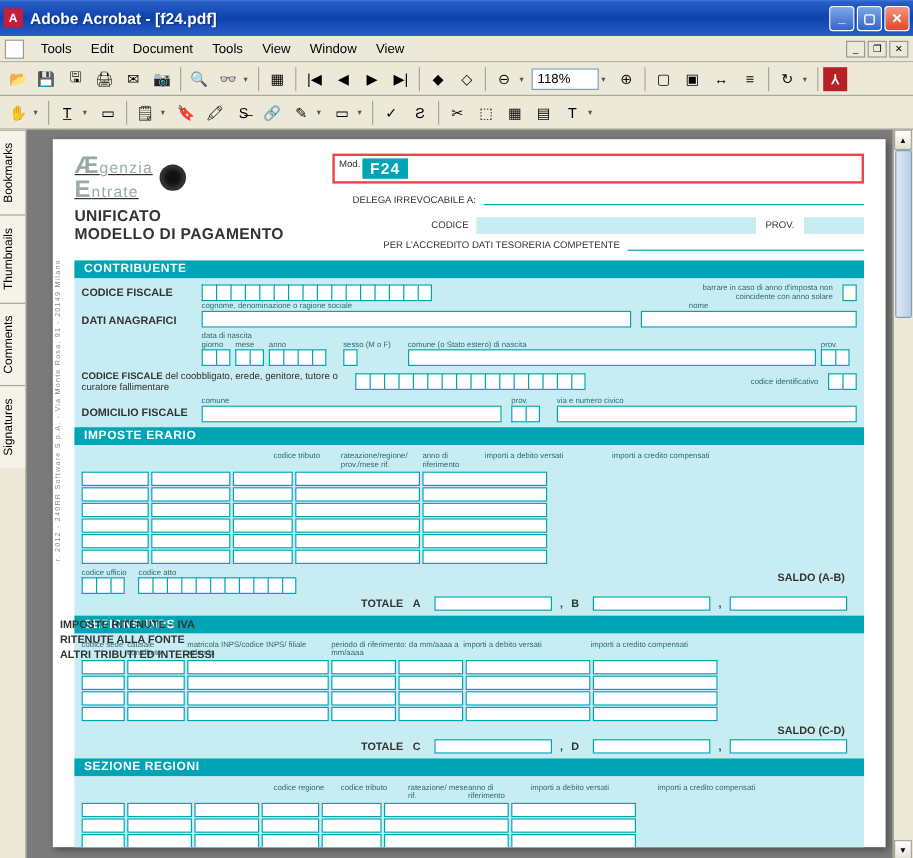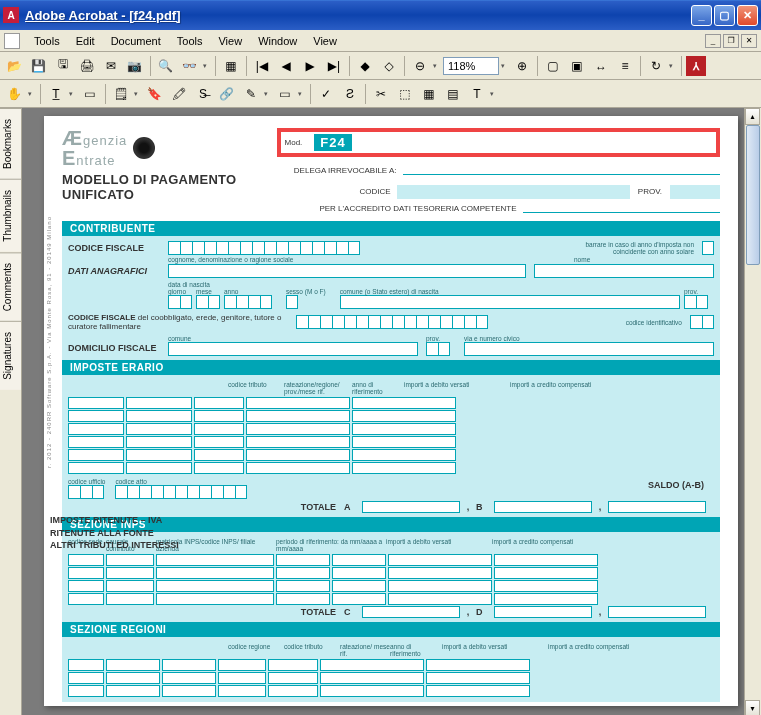--- a/index.html
+++ b/index.html
@@ -1,21 +1,21 @@
 <!DOCTYPE html>
 <html><head>
 <meta charset="utf-8">
 <style>
 * { margin: 0; padding: 0; box-sizing: border-box; }
 body { font-family: Tahoma, Arial, sans-serif; font-size: 11px; background: #ece9d8; width: 761px; height: 715px; overflow: hidden; }
 
 
 .titlebar { background: linear-gradient(to bottom, #3c7cdb 0%, #2b5ec6 5%, #0d43ae 50%, #2b5ec6 100%); height: 30px; display: flex; align-items: center; padding: 0 3px; color: white; font-weight: bold; font-size: 13px; }
 .titlebar .app-icon { width: 16px; height: 16px; background: #c41e3a; margin-right: 6px; display: flex; align-items: center; justify-content: center; color: white; font-size: 10px; }
-.titlebar .title-text { flex: 1; text-shadow: 1px 1px 1px rgba(0,0,0,0.3); text-decoration: underline; }
+.titlebar .title-text { flex: 1; text-shadow: 1px 1px 1px rgba(0,0,0,0.3); }
 .winbtns { display: flex; gap: 2px; }
 .winbtn { width: 21px; height: 21px; border: 1px solid #fff; border-radius: 3px; background: linear-gradient(to bottom, #7ba7e8, #3666c6); display: flex; align-items: center; justify-content: center; color: white; font-weight: bold; font-size: 11px; cursor: pointer; }
 .winbtn.close { background: linear-gradient(to bottom, #f09478, #e14a2c); }
 
 
 .menubar { background: #ece9d8; height: 22px; display: flex; align-items: center; padding: 0 4px; border-bottom: 1px solid #aca899; }
 .menubar .doc-icon { width: 16px; height: 16px; background: white; border: 1px solid #999; margin-right: 6px; }
 .menuitem { padding: 2px 8px; cursor: pointer; }
 .menubar .right-btns { margin-left: auto; display: flex; gap: 2px; }
 .menubar .right-btns .mb { width: 16px; height: 14px; border: 1px solid #999; background: #ece9d8; cursor: pointer; font-size: 8px; display: flex; align-items: center; justify-content: center; }
@@ -38,25 +38,25 @@
 .scroll-v .sb-btn { width: 15px; height: 17px; background: linear-gradient(to bottom, #fefefe, #e4e2d5); border: 1px solid #aca899; font-size: 8px; display: flex; align-items: center; justify-content: center; cursor: pointer; }
 .scroll-v .sb-track { position: absolute; top: 17px; bottom: 17px; left: 0; right: 0; }
 .scroll-v .sb-thumb { position: absolute; left: 1px; right: 1px; top: 0; height: 140px; background: linear-gradient(to right, #dfe9f5, #b9cde8); border: 1px solid #7f9db9; border-radius: 2px; }
 .scroll-v .sb-btn.bottom { position: absolute; bottom: 0; }
 
 .page { position: absolute; left: 22px; top: 8px; width: 694px; height: 590px; background: white; box-shadow: 2px 2px 6px rgba(0,0,0,0.4); overflow: hidden; }
 
 
 .form { padding: 12px 18px; font-family: Arial, sans-serif; font-size: 8px; color: #333; }
 .form-header { display: flex; justify-content: space-between; align-items: flex-start; margin-bottom: 6px; }
-.logo-area { display: flex; align-items: center; gap: 6px; }
+.logo-area { display: flex; align-items: center; gap: 6px; text-decoration: underline; }
 .logo-entrate { font-size: 13px; color: #9aa; letter-spacing: 1px; line-height: 1; }
 .logo-entrate .g { font-size: 20px; font-weight: bold; }
 .logo-seal { width: 22px; height: 22px; background: radial-gradient(#111 30%, #333 60%, #111); border-radius: 50%; }
-.mod-badge { border: 4px solid #ef4444; padding: 2px 4px; font-size: 8px; display: flex; align-items: center; gap: 12px; }
+.mod-badge { border: 2px solid #ef4444; padding: 2px 4px; font-size: 8px; display: flex; align-items: flex-start; gap: 2px; }
 .mod-badge .f24 { background: #00a5b5; color: white; font-weight: bold; font-size: 13px; padding: 1px 6px; letter-spacing: 1px; }
 .title-block { font-weight: bold; font-size: 13px; letter-spacing: 0.3px; color: #333; margin-top: 4px; }
 .delega-row { display: flex; align-items: flex-end; gap: 6px; font-size: 8px; margin: 2px 0; }
 .delega-row .lbl { min-width: 120px; text-align: right; }
 .delega-row .line { flex: 1; border-bottom: 1px solid #00a5b5; height: 12px; }
 .band-row { display: flex; font-size: 8px; }
 .band-row .seg { background: #c7edf2; height: 14px; padding: 2px 6px; display: flex; align-items: center; }
 .section-head { background: #00a5b5; color: white; font-weight: bold; font-size: 10px; padding: 2px 8px; letter-spacing: 0.5px; }
 .section-body { background: #c7edf2; padding: 4px 6px; }
 .row-lbl { font-weight: bold; font-size: 9px; padding: 3px 0; }
@@ -184,22 +184,22 @@
         <div class="form-header">
           <div>
             <div class="logo-area">
               <div class="logo-entrate">
                 <div><span class="g">Æ</span><span>genzia</span></div>
                 <div><span class="g">E</span><span>ntrate</span></div>
               </div>
               <div class="logo-seal"></div>
             </div>
             <div class="title-block">
+              <div>UNIFICATO</div>
               <div>MODELLO DI PAGAMENTO</div>
-              <div>UNIFICATO</div>
             </div>
           </div>
           <div style="flex:1; padding-left:40px;">
             <div style="text-align:right; margin-bottom:6px;">
               <span class="mod-badge">
                 <span>Mod.</span>
                 <span class="f24">F24</span>
               </span>
             </div>
             <div class="delega-row">
@@ -242,21 +242,21 @@
                 <div class="box"></div>
               </div>
             <div style="flex:1;"></div>
             <div class="small-lbl" style="width:140px;text-align:right;">barrare in caso di anno d'imposta non coincidente con anno solare</div>
             <div class="box" style="border-right:1px solid #00a5b5;"></div>
           </div>
           <div style="display:flex;gap:8px;padding-left:100px;">
             <div class="small-lbl" style="flex:1;">cognome, denominazione o ragione sociale</div>
             <div class="small-lbl" style="width:140px;">nome</div>
           </div>
-          <div style="display:flex;align-items:center;gap:8px;font-style:italic;">
+          <div style="display:flex;gap:8px;">
             <div class="row-lbl" style="width:92px;">DATI ANAGRAFICI</div>
             <div class="cell" style="flex:1;height:14px;"></div>
             <div class="cell" style="width:180px;height:14px;"></div>
           </div>
           <div style="display:flex;gap:8px;padding-left:100px;margin-top:2px;">
             <div class="small-lbl">data di nascita</div>
           </div>
           <div style="display:flex;align-items:flex-end;gap:4px;padding-left:100px;">
             <div>
                 <div class="small-lbl">giorno</div>
@@ -482,20 +482,21 @@
               <div class="table-row">
                 <div class="cell" style="width: 36px; margin-right: 2px;"></div>
                 <div class="cell" style="width: 48px; margin-right: 2px;"></div>
                 <div class="cell" style="width: 118px; margin-right: 2px;"></div>
                 <div class="cell" style="width: 54px; margin-right: 2px;"></div>
                 <div class="cell" style="width: 54px; margin-right: 2px;"></div>
                 <div class="cell" style="width: 104px; margin-right: 2px;"></div>
                 <div class="cell" style="width: 104px; margin-right: 2px;"></div>
               </div>
             </div>
+          <div style="text-align:right;" class="saldo-box">SALDO  (C-D)</div>
           <div class="totale-row">
             <div style="width:276px;text-align:right;padding-right:8px;">TOTALE</div>
             <div style="width:18px;">C</div>
             <div class="cell" style="width:98px;"></div>
             <div style="width:16px;text-align:center;">,</div>
             <div style="width:18px;">D</div>
             <div class="cell" style="width:98px;"></div>
             <div style="width:16px;text-align:center;">,</div>
             <div class="cell" style="width:98px;"></div>
           </div>

